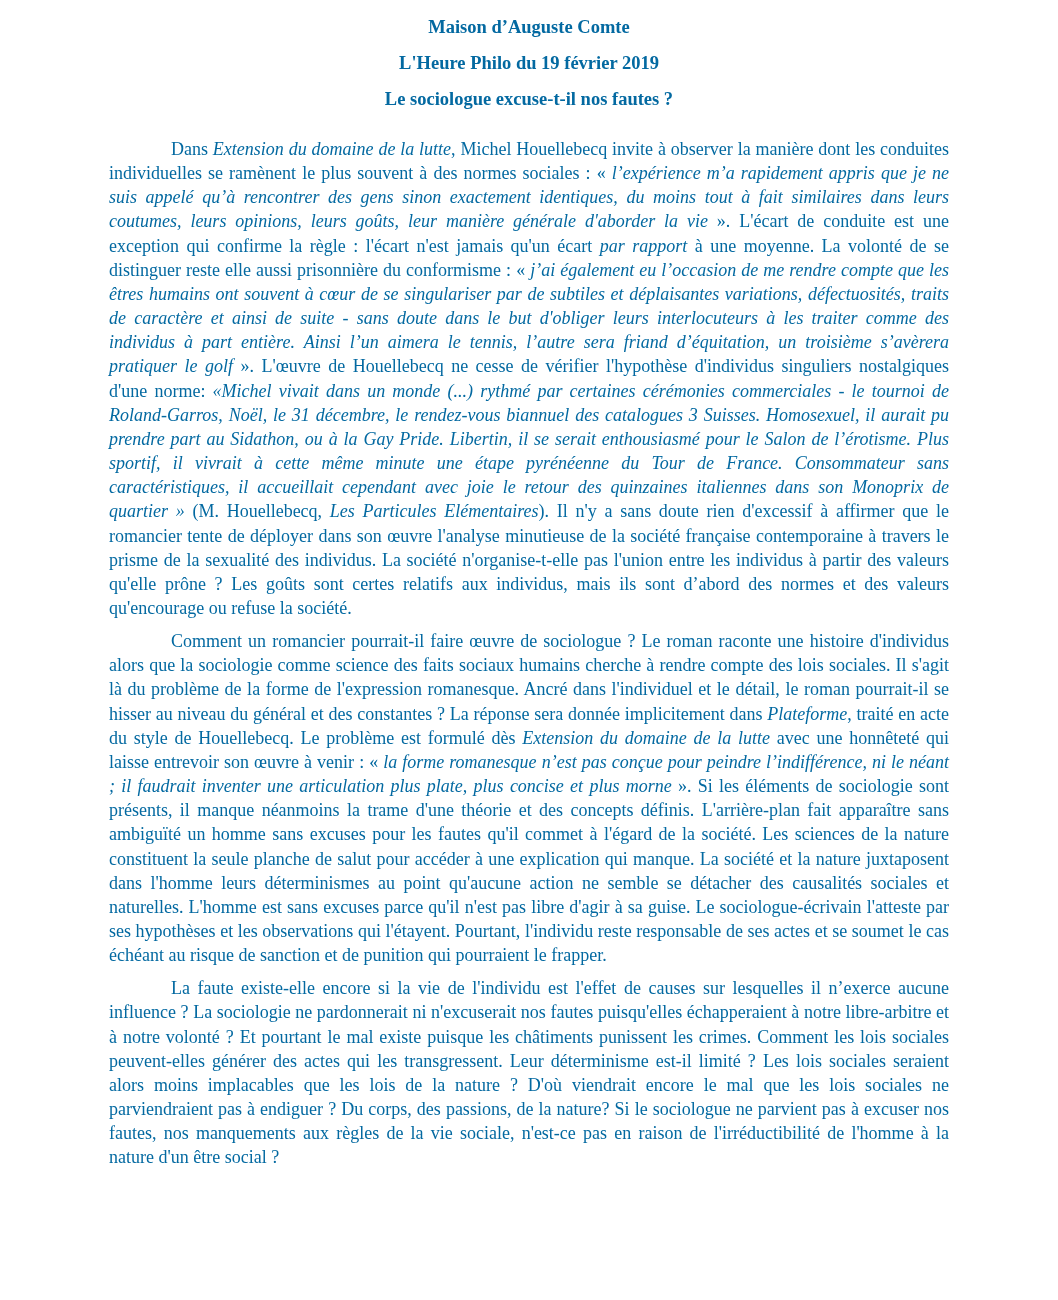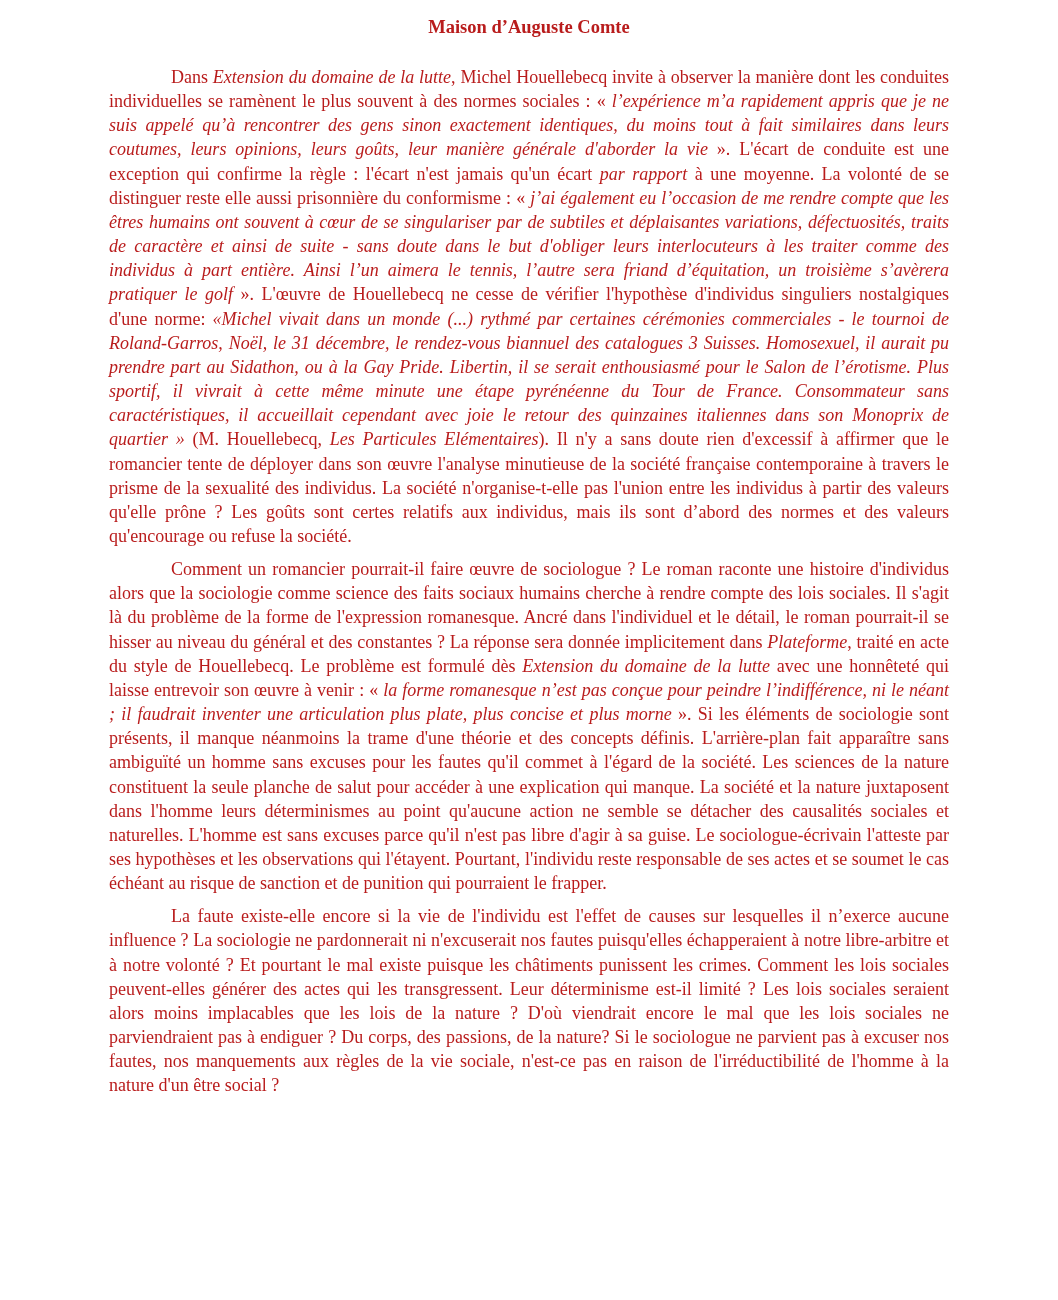--- a/index.html
+++ b/index.html
@@ -4,21 +4,21 @@
 <style>
   html, body {
     margin: 0;
     padding: 0;
     background: #ffffff;
   }
   .page {
     width: 1058px;
     height: 1300px;
     background: #ffffff;
-    color: #b91c1c;
+    color: #0369a1;
     font-family: "Liberation Serif", serif;
     overflow: hidden;
     box-sizing: border-box;
   }
   .titles {
     padding-top: 9px;
     text-align: center;
   }
   .title-line {
     font-weight: bold;
@@ -41,20 +41,22 @@
     font-style: italic;
   }
 </style>
 </head>
 <body>
 
 <div class="page">
 
   <div class="titles">
     <p class="title-line">Maison d’Auguste Comte</p>
+    <p class="title-line">L'Heure Philo du 19 février 2019</p>
+    <p class="title-line">Le sociologue excuse-t-il nos fautes ?</p>
   </div>
 
   <div class="document-body">
 
   <p><span>Dans </span><em>Extension du domaine de la lutte</em><span>, Michel Houellebecq invite à observer la manière dont les conduites individuelles se ramènent le plus souvent à des normes sociales : « </span><em>l’expérience m’a rapidement appris que je ne suis appelé qu’à rencontrer des gens sinon exactement identiques, du moins tout à fait similaires dans leurs coutumes, leurs opinions, leurs goûts, leur manière générale d'aborder la vie</em><span> ». L'écart de conduite est une exception qui confirme la règle : l'écart n'est jamais qu'un écart </span><em>par rapport</em><span> à une moyenne. La volonté de se distinguer reste elle aussi prisonnière du conformisme : « </span><em>j’ai également eu l’occasion de me rendre compte que les êtres humains ont souvent à cœur de se singulariser par de subtiles et déplaisantes variations, défectuosités, traits de caractère et ainsi de suite - sans doute dans le but d'obliger leurs interlocuteurs à les traiter comme des individus à part entière. Ainsi l’un aimera le tennis, l’autre sera friand d’équitation, un troisième s’avèrera pratiquer le golf</em><span> ». L'œuvre de Houellebecq ne cesse de vérifier l'hypothèse d'individus singuliers nostalgiques d'une norme: </span><em>«Michel vivait dans un monde (...) rythmé par certaines cérémonies commerciales - le tournoi de Roland-Garros, Noël, le 31 décembre, le rendez-vous biannuel des catalogues 3 Suisses. Homosexuel, il aurait pu prendre part au Sidathon, ou à la Gay Pride. Libertin, il se serait enthousiasmé pour le Salon de l’érotisme. Plus sportif, il vivrait à cette même minute une étape pyrénéenne du Tour de France. Consommateur sans caractéristiques, il accueillait cependant avec joie le retour des quinzaines italiennes dans son Monoprix de quartier »</em><span> (M. Houellebecq, </span><em>Les Particules Elémentaires</em><span>). Il n'y a sans doute rien d'excessif à affirmer que le romancier tente de déployer dans son œuvre l'analyse minutieuse de la société française contemporaine à travers le prisme de la sexualité des individus. La société n'organise-t-elle pas l'union entre les individus à partir des valeurs qu'elle prône ? Les goûts sont certes relatifs aux individus, mais ils sont d’abord des normes et des valeurs qu'encourage ou refuse la société.</span></p>
       <p><span>Comment un romancier pourrait-il faire œuvre de sociologue ? Le roman raconte une histoire d'individus alors que la sociologie comme science des faits sociaux humains cherche à rendre compte des lois sociales. Il s'agit là du problème de la forme de l'expression romanesque. Ancré dans l'individuel et le détail, le roman pourrait-il se hisser au niveau du général et des constantes ? La réponse sera donnée implicitement dans </span><em>Plateforme</em><span>, traité en acte du style de Houellebecq. Le problème est formulé dès </span><em>Extension du domaine de la lutte</em><span> avec une honnêteté qui laisse entrevoir son œuvre à venir : « </span><em>la forme romanesque n’est pas conçue pour peindre l’indifférence, ni le néant ; il faudrait inventer une articulation plus plate, plus concise et plus morne</em><span> ». Si les éléments de sociologie sont présents, il manque néanmoins la trame d'une théorie et des concepts définis. L'arrière-plan fait apparaître sans ambiguïté un homme sans excuses pour les fautes qu'il commet à l'égard de la société. Les sciences de la nature constituent la seule planche de salut pour accéder à une explication qui manque. La société et la nature juxtaposent dans l'homme leurs déterminismes au point qu'aucune action ne semble se détacher des causalités sociales et naturelles. L'homme est sans excuses parce qu'il n'est pas libre d'agir à sa guise. Le sociologue-écrivain l'atteste par ses hypothèses et les observations qui l'étayent. Pourtant, l'individu reste responsable de ses actes et se soumet le cas échéant au risque de sanction et de punition qui pourraient le frapper.</span></p>
       <p><span>La faute existe-elle encore si la vie de l'individu est l'effet de causes sur lesquelles il n’exerce aucune influence ? La sociologie ne pardonnerait ni n'excuserait nos fautes puisqu'elles échapperaient à notre libre-arbitre et à notre volonté ? Et pourtant le mal existe puisque les châtiments punissent les crimes. Comment les lois sociales peuvent-elles générer des actes qui les transgressent. Leur déterminisme est-il limité ? Les lois sociales seraient alors moins implacables que les lois de la nature ? D'où viendrait encore le mal que les lois sociales ne parviendraient pas à endiguer ? Du corps, des passions, de la nature? Si le sociologue ne parvient pas à excuser nos fautes, nos manquements aux règles de la vie sociale, n'est-ce pas en raison de l'irréductibilité de l'homme à la nature d'un être social ?</span></p>
     </div>
 
 </div>

